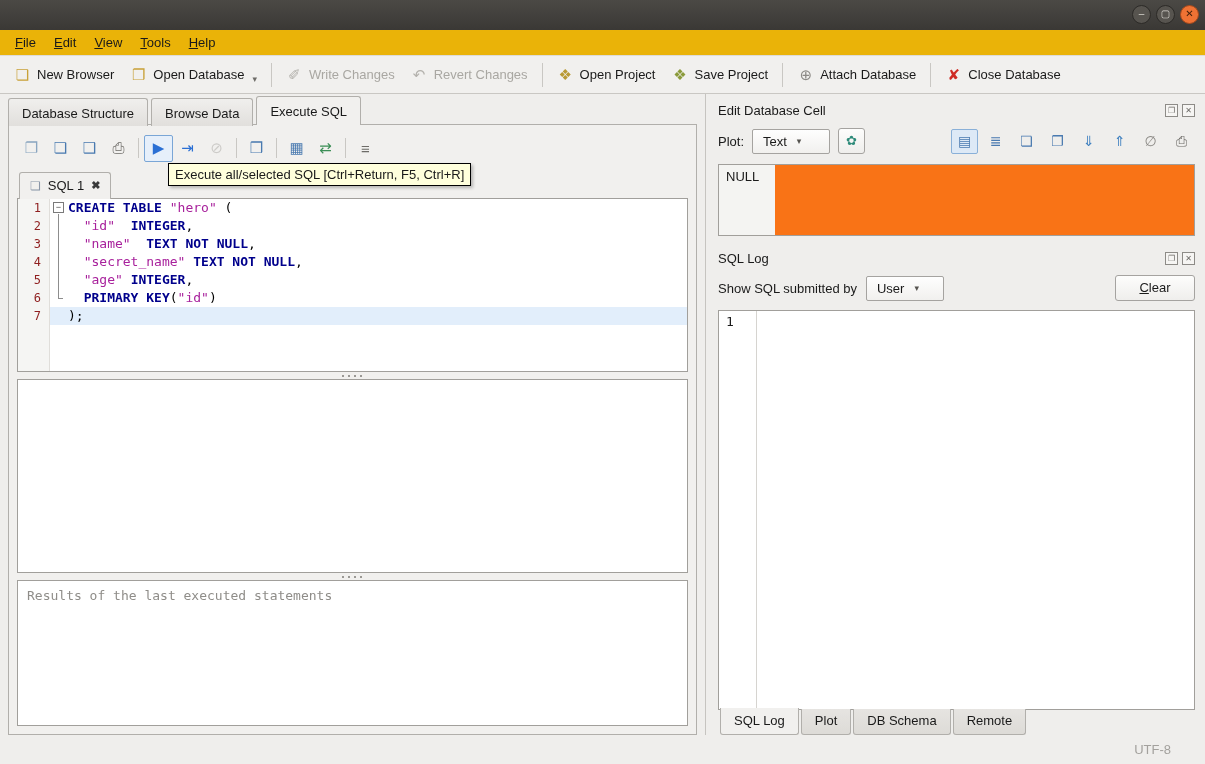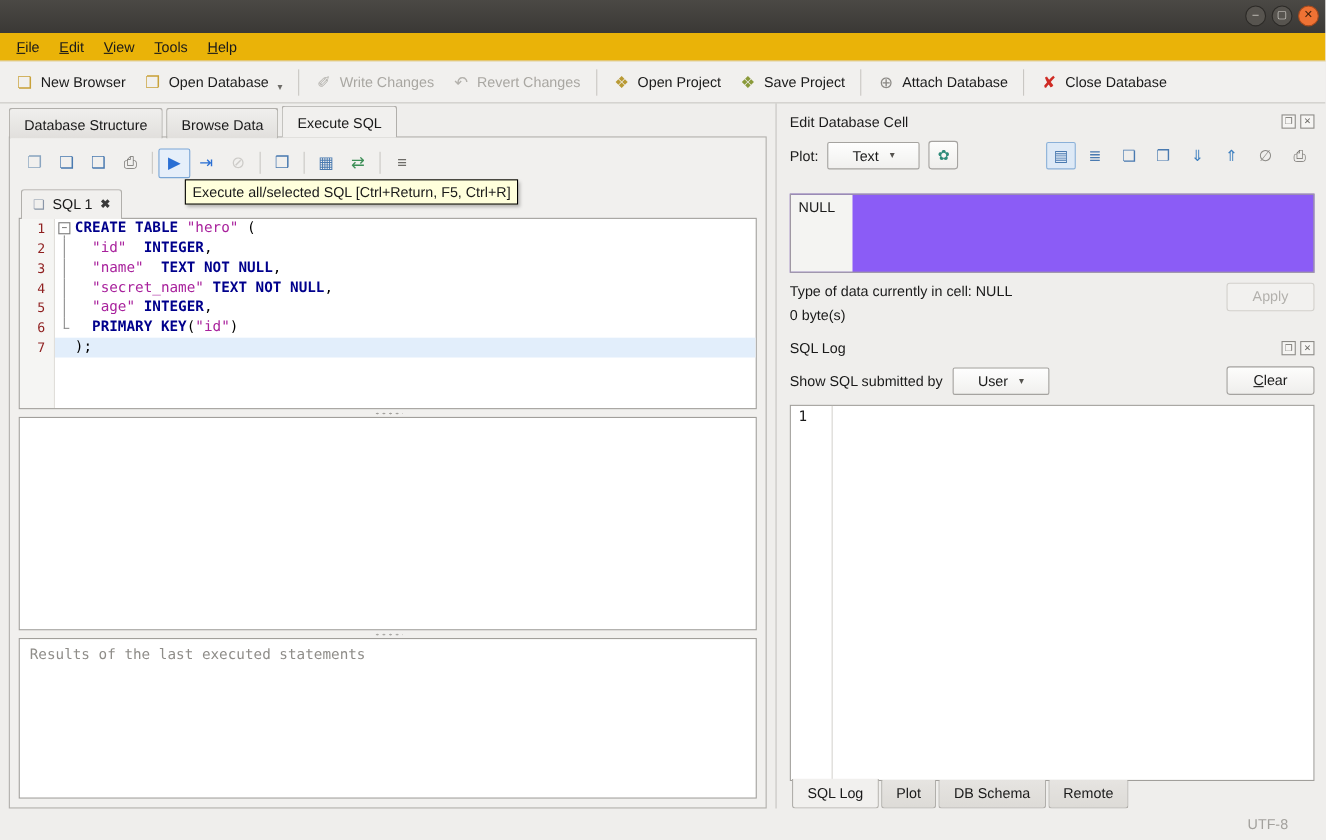--- a/index.html
+++ b/index.html
@@ -74,27 +74,27 @@
   .results{height:146px;flex:none;border:1px solid #a19f9b;background:#fff;padding:7px 9px;font-family:"DejaVu Sans Mono",monospace;font-size:13px;color:#8f8d89}
 
   
   .tooltip{position:absolute;left:168px;top:69px;background:var(--tooltip-bg,#ffffdc);border:1px solid #000;padding:3px 6px;font-size:13px;z-index:50;box-shadow:2px 2px 3px rgba(0,0,0,.25);white-space:nowrap}
 
   
   .panel-header{display:flex;align-items:center;height:20px;flex:none}
   .panel-title{flex:1}
   .dock{width:13px;height:13px;border:1px solid #8d8b87;background:#f6f5f3;color:#6a6864;font-size:8px;line-height:11px;text-align:center;margin-left:4px;flex:none}
   .mode-row{display:flex;align-items:center;gap:8px;margin-top:6px;height:30px;flex:none}
-  .combo{display:inline-flex;align-items:center;justify-content:flex-start;border:1px solid #a5a3a0;background:linear-gradient(#fefefe,#f1f0ee);padding:4px 22px;border-radius:2px;min-width:78px}
+  .combo{display:inline-flex;align-items:center;justify-content:flex-start;border:1px solid #a5a3a0;background:linear-gradient(#fefefe,#f1f0ee);padding:4px 10px;border-radius:2px;min-width:78px}
   .combo .arrow{margin-left:10px;font-size:9px;color:#55534f}
   .gearbtn{width:27px;height:26px;border:1px solid #a5a3a0;background:linear-gradient(#fdfdfc,#efeeec);border-radius:3px;text-align:center;line-height:24px;color:#2e8b7a;font-size:13px}
   .cell-icons{margin-left:auto;display:flex;align-items:center;gap:4px}
   .mini-btn{width:27px;height:25px;display:flex;align-items:center;justify-content:center;font-size:14px;border:1px solid transparent;border-radius:2px}
   .mini-btn.pressed{border-color:#8ab0d8;background:#dde9f6}
-  .cellbox{height:72px;border:1px solid #a19f9b;background:#8b5cf6;box-shadow:inset 56px 0 0 #f4f4f2;padding:4px 7px;margin-top:20px;flex:none}
+  .cellbox{height:72px;border:1px solid #a19f9b;background:#f97316;box-shadow:inset 56px 0 0 #f4f4f2;padding:4px 7px;margin-top:8px;flex:none}
   .info-row{display:flex;margin-top:9px;flex:none}
   .info-texts{flex:1;display:flex;flex-direction:column;gap:7px}
   .btn{border:1px solid #a5a3a0;background:linear-gradient(#fdfdfc,#efeeec);padding:4px 14px;border-radius:3px;min-width:80px;text-align:center;height:26px;flex:none}
   .btn.disabled{color:#b2b0ac;background:#f2f1ef;border-color:#d2d0cc}
   .btn.underline-first::first-letter{text-decoration:underline}
   .sqllog-header{margin-top:12px}
   .filter-row{display:flex;align-items:center;gap:9px;margin-top:5px;height:30px;flex:none}
   .filter-row .spacer{flex:1}
   .logbox{flex:1;border:1px solid #a19f9b;background:#fff;margin-top:7px;display:flex;min-height:0}
   .log-gutter{width:38px;flex:none;border-right:1px solid #d6d4d0;padding:3px 7px;font-family:"DejaVu Sans Mono",monospace;font-size:13px}
@@ -328,27 +328,20 @@
             <span style="color: rgb(140, 138, 134);">∅</span>
           </div>
           <div class="mini-btn">
             <span style="color: rgb(110, 108, 104);">⎙</span>
           </div>
         </div>
     </div>
     <div class="cellbox">
       <span>NULL</span>
     </div>
-    <div class="info-row">
-      <div class="info-texts">
-        <div>Type of data currently in cell: NULL</div>
-        <div>0 byte(s)</div>
-      </div>
-      <div class="btn disabled">Apply</div>
-    </div>
     <div class="panel-header sqllog-header">
       <span class="panel-title">SQL Log</span>
       <span class="dock">❐</span>
       <span class="dock">✕</span>
     </div>
     <div class="filter-row">
       <span>Show SQL submitted by</span>
       <div class="combo">
         <span>User</span>
         <span class="arrow">▾</span>

